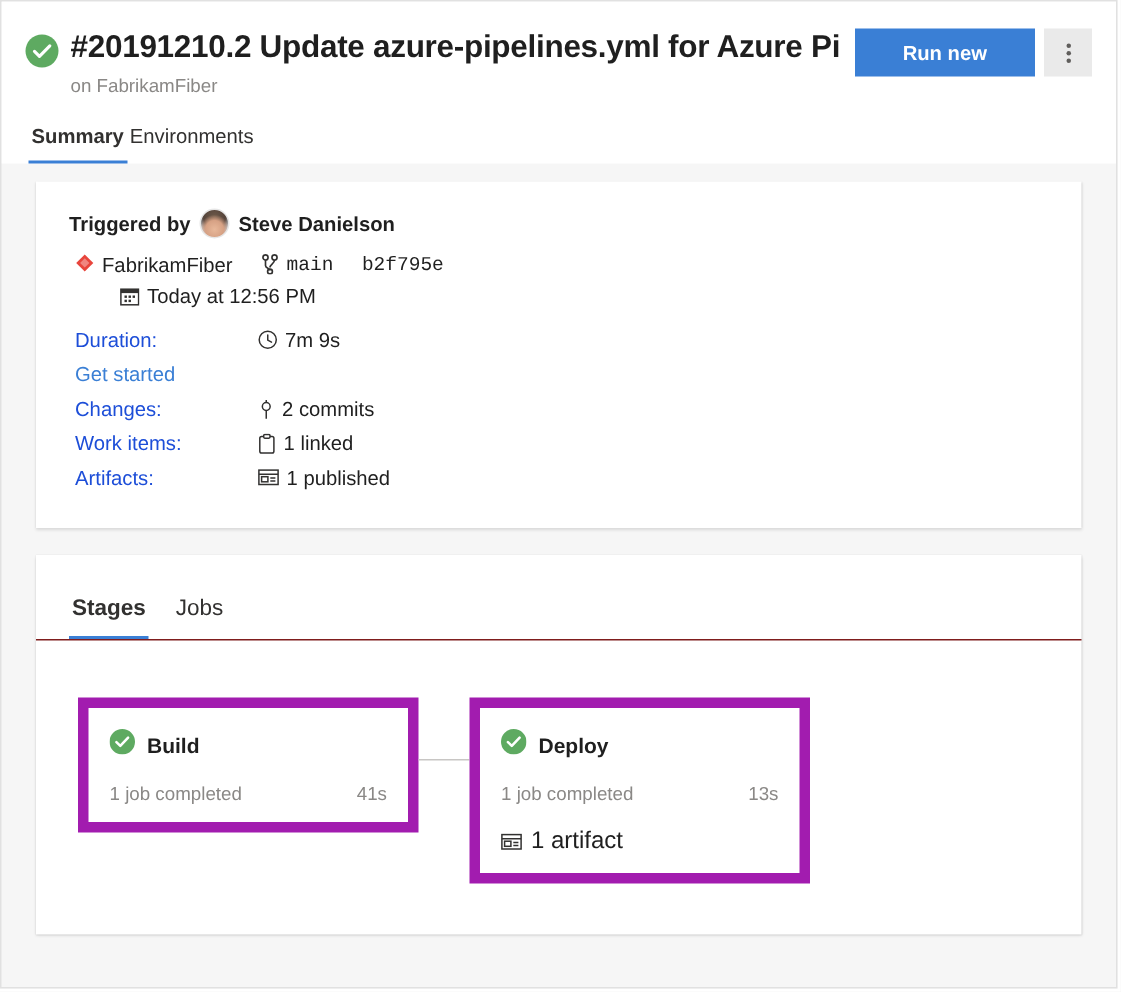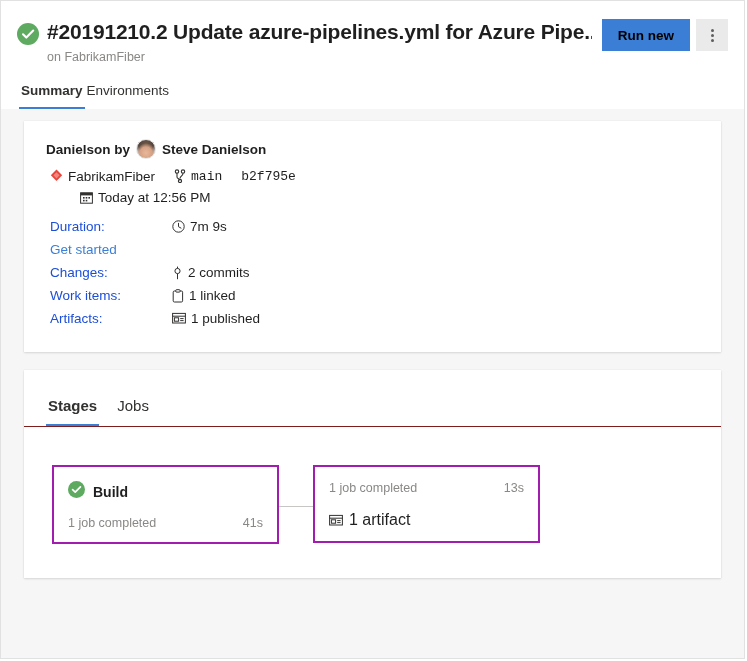--- a/index.html
+++ b/index.html
@@ -67,26 +67,26 @@
   }
   .header-actions {
     flex: 0 0 auto;
     display: flex;
     align-items: center;
     gap: 6px;
     margin-top: 2px;
   }
   .run-new-button {
     background: #3a7fd5;
-    color: #000000;
+    color: #ffffff;
     font-size: 13.5px;
     font-weight: bold;
     border: none;
     height: 32px;
-    padding: 0 16px;
+    padding: 0 32px;
     cursor: pointer;
     font-family: "Liberation Sans", sans-serif;
   }
   .more-button {
     background: #eaeaea;
     border: none;
     width: 32px;
     height: 32px;
     cursor: pointer;
     display: flex;
@@ -246,21 +246,21 @@
   }
   .stages-body {
     padding: 38px 24px 34px 28px;
     position: relative;
   }
   .stage-flow {
     display: flex;
     align-items: flex-start;
   }
   .stage-card {
-    border: 2px solid #a21caf;
+    border: 7px solid #a21caf;
     background: #ffffff;
     width: 227px;
     box-sizing: border-box;
     padding: 14px 14px 12px 14px;
     flex: 0 0 auto;
   }
   .stage-head {
     display: flex;
     align-items: center;
     gap: 8px;
@@ -328,21 +328,21 @@
       <div class="tab active">Summary</div>
       <div class="tab">Environments</div>
     </div>
   </div>
 
   <div class="content">
 
     <div class="card summary-card">
 
       <div class="triggered-row">
-        <span>Danielson by</span>
+        <span>Triggered by</span>
         <span class="avatar"></span>
         <span>Steve Danielson</span>
       </div>
 
       <div class="repo-row">
         <span class="icon">
           <svg width="13" height="14" viewBox="0 0 13 14">
             <path d="M6.5 0.6 L12.2 6.3 L6.5 12 L0.8 6.3 Z" fill="#e8453c"></path>
             <path d="M6.5 3.2 L9.6 6.3 L6.5 9.4 L3.4 6.3 Z" fill="#ffffff" opacity="0.35"></path>
           </svg>
@@ -459,20 +459,29 @@
             </div>
             <div class="stage-meta">
               <span>1 job completed</span>
               <span>41s</span>
             </div>
           </div>
 
           <div class="connector"></div>
 
           <div class="stage-card">
+            <div class="stage-head">
+              <span>
+                <svg width="17" height="17" viewBox="0 0 17 17">
+                  <circle cx="8.5" cy="8.5" r="8.5" fill="#5eaa61"></circle>
+                  <path d="M4.6 8.7 L7.2 11.2 L12.4 5.8" stroke="#ffffff" stroke-width="1.7" fill="none" stroke-linecap="round" stroke-linejoin="round"></path>
+                </svg>
+              </span>
+              <span class="stage-name">Deploy</span>
+            </div>
             <div class="stage-meta">
               <span>1 job completed</span>
               <span>13s</span>
             </div>
             <div class="stage-artifact">
               <span class="icon">
                 <svg width="14" height="13" viewBox="0 0 14 13">
                   <rect x="0.6" y="1.4" width="12.8" height="9.6" fill="none" stroke="#323130" stroke-width="1"></rect>
                   <path d="M0.6 4.2 L13.4 4.2" stroke="#323130" stroke-width="1"></path>
                   <rect x="2.4" y="5.8" width="4.2" height="3.4" fill="none" stroke="#323130" stroke-width="1"></rect>

